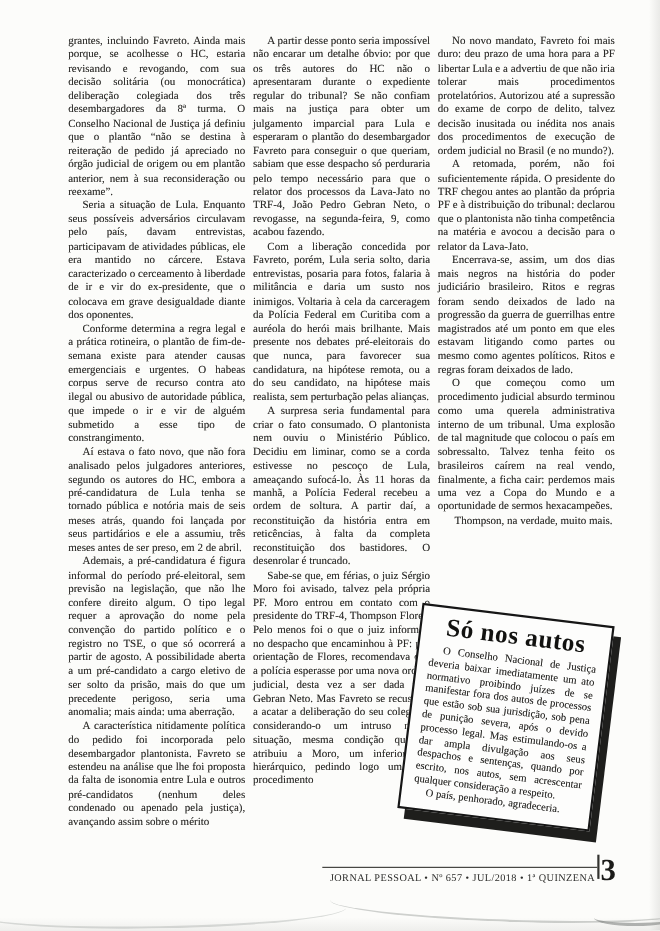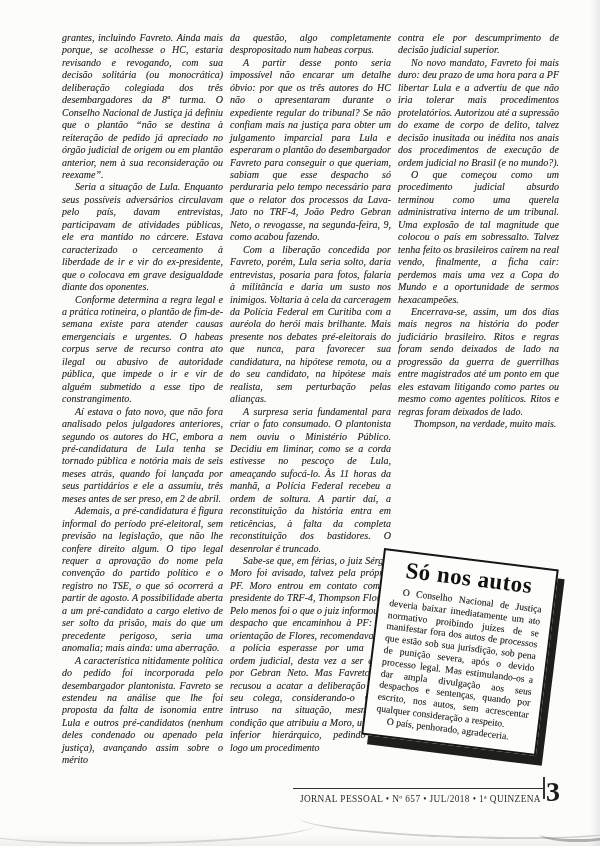--- a/index.html
+++ b/index.html
@@ -20,21 +20,20 @@
     gap: 7px;
   }
   .col {
     width: 161px;
     font-size: 10px;
     line-height: 12.45px;
     text-align: justify;
     color: #2b2b29;
     text-shadow: 0 0 0.5px rgba(60,55,50,0.45);
     hyphens: auto;
-    font-style: italic;
     -webkit-hyphens: auto;
   }
   .col p { margin: 0; text-indent: 13px; }
   .col p.no-indent { text-indent: 0; }
   .col p.center-last { text-align-last: center; }
   .col2-float {
     float: right;
     width: 46px;
     height: 245px;
     shape-outside: polygon(100% 42%, 100% 100%, 6% 100%);
@@ -135,35 +134,34 @@
     <div class="col">
       <p class="no-indent">grantes, incluindo Favreto. Ainda mais porque, se acolhesse o HC, estaria revisando e revogando, com sua decisão solitária (ou monocrática) deliberação colegiada dos três desembargadores da 8ª turma. O Conselho Nacional de Justiça já definiu que o plantão “não se destina à reiteração de pedido já apreciado no órgão judicial de origem ou em plantão anterior, nem à sua reconsideração ou reexame”.</p>
       <p>Seria a situação de Lula. Enquanto seus possíveis adversários circulavam pelo país, davam entrevistas, participavam de atividades públicas, ele era mantido no cárcere. Estava caracterizado o cerceamento à liberdade de ir e vir do ex-presidente, que o colocava em grave desigualdade diante dos oponentes.</p>
       <p>Conforme determina a regra legal e a prática rotineira, o plantão de fim-de-semana existe para atender causas emergenciais e urgentes. O habeas corpus serve de recurso contra ato ilegal ou abusivo de autoridade pública, que impede o ir e vir de alguém submetido a esse tipo de constrangimento.</p>
       <p>Aí estava o fato novo, que não fora analisado pelos julgadores anteriores, segundo os autores do HC, embora a pré-candidatura de Lula tenha se tornado pública e notória mais de seis meses atrás, quando foi lançada por seus partidários e ele a assumiu, três meses antes de ser preso, em 2 de abril.</p>
       <p>Ademais, a pré-candidatura é figura informal do período pré-eleitoral, sem previsão na legislação, que não lhe confere direito algum. O tipo legal requer a aprovação do nome pela convenção do partido político e o registro no TSE, o que só ocorrerá a partir de agosto. A possibilidade aberta a um pré-candidato a cargo eletivo de ser solto da prisão, mais do que um precedente perigoso, seria uma anomalia; mais ainda: uma aberração.</p>
       <p>A característica nitidamente política do pedido foi incorporada pelo desembargador plantonista. Favreto se estendeu na análise que lhe foi proposta da falta de isonomia entre Lula e outros pré-candidatos (nenhum deles condenado ou apenado pela justiça), avançando assim sobre o mérito</p>
     </div>
 
     <div class="col">
-      <p class="no-indent">da questão, algo completamente despropositado num habeas corpus.</p>
       <p>A partir desse ponto seria impossível não encarar um detalhe óbvio: por que os três autores do HC não o apresentaram durante o expediente regular do tribunal? Se não confiam mais na justiça para obter um julgamento imparcial para Lula e esperaram o plantão do desembargador Favreto para conseguir o que queriam, sabiam que esse despacho só perduraria pelo tempo necessário para que o relator dos processos da Lava-Jato no TRF-4, João Pedro Gebran Neto, o revogasse, na segunda-feira, 9, como acabou fazendo.</p>
       <p>Com a liberação concedida por Favreto, porém, Lula seria solto, daria entrevistas, posaria para fotos, falaria à militância e daria um susto nos inimigos. Voltaria à cela da carceragem da Polícia Federal em Curitiba com a auréola do herói mais brilhante. Mais presente nos debates pré-eleitorais do que nunca, para favorecer sua candidatura, na hipótese remota, ou a do seu candidato, na hipótese mais realista, sem perturbação pelas alianças.</p>
       <p>A surpresa seria fundamental para criar o fato consumado. O plantonista nem ouviu o Ministério Público. Decidiu em liminar, como se a corda estivesse no pescoço de Lula, ameaçando sufocá-lo. Às 11 horas da manhã, a Polícia Federal recebeu a ordem de soltura. A partir daí, a reconstituição da história entra em reticências, à falta da completa reconstituição dos bastidores. O desenrolar é truncado.</p>
       <p>
         <span class="col2-float"></span>
         <span>Sabe-se que, em férias, o juiz Sérgio Moro foi avisado, talvez pela própria PF. Moro entrou em contato com o presidente do TRF-4, Thompson Flores. Pelo menos foi o que o juiz informou no despacho que encaminhou à PF: por orientação de Flores, recomendava que a polícia esperasse por uma nova ordem judicial, desta vez a ser dada por Gebran Neto. Mas Favreto se recusou a acatar a deliberação do seu colega, considerando-o um intruso na situação, mesma condição que atribuiu a Moro, um inferior hierárquico, pedindo logo um procedimento</span>
       </p>
     </div>
 
     <div class="col">
-      <p class="no-indent">contra ele por descumprimento de decisão judicial superior.</p>
       <p>No novo mandato, Favreto foi mais duro: deu prazo de uma hora para a PF libertar Lula e a advertiu de que não iria tolerar mais procedimentos protelatórios. Autorizou até a supressão do exame de corpo de delito, talvez decisão inusitada ou inédita nos anais dos procedimentos de execução de ordem judicial no Brasil (e no mundo?).</p>
+      <p>A retomada, porém, não foi suficientemente rápida. O presidente do TRF chegou antes ao plantão da própria PF e à distribuição do tribunal: declarou que o plantonista não tinha competência na matéria e avocou a decisão para o relator da Lava-Jato.</p>
+      <p>Encerrava-se, assim, um dos dias mais negros na história do poder judiciário brasileiro. Ritos e regras foram sendo deixados de lado na progressão da guerra de guerrilhas entre magistrados até um ponto em que eles estavam litigando como partes ou mesmo como agentes políticos. Ritos e regras foram deixados de lado.</p>
       <p>O que começou como um procedimento judicial absurdo terminou como uma querela administrativa interno de um tribunal. Uma explosão de tal magnitude que colocou o país em sobressalto. Talvez tenha feito os brasileiros caírem na real vendo, finalmente, a ficha cair: perdemos mais uma vez a Copa do Mundo e a oportunidade de sermos hexacampeões.</p>
-      <p>Encerrava-se, assim, um dos dias mais negros na história do poder judiciário brasileiro. Ritos e regras foram sendo deixados de lado na progressão da guerra de guerrilhas entre magistrados até um ponto em que eles estavam litigando como partes ou mesmo como agentes políticos. Ritos e regras foram deixados de lado.</p>
       <p class="center-last">Thompson, na verdade, muito mais.</p>
     </div>
 
   </div>
 
   <div class="sidebar-box">
     <h2>Só nos autos</h2>
     <p>O Conselho Nacional de Justiça deveria baixar imediatamente um ato normativo proibindo juízes de se manifestar fora dos autos de processos que estão sob sua jurisdição, sob pena de punição severa, após o devido processo legal. Mas estimulando-os a dar ampla divulgação aos seus despachos e sentenças, quando por escrito, nos autos, sem acrescentar qualquer consideração a respeito.</p>
     <p>O país, penhorado, agradeceria.</p>
   </div>

